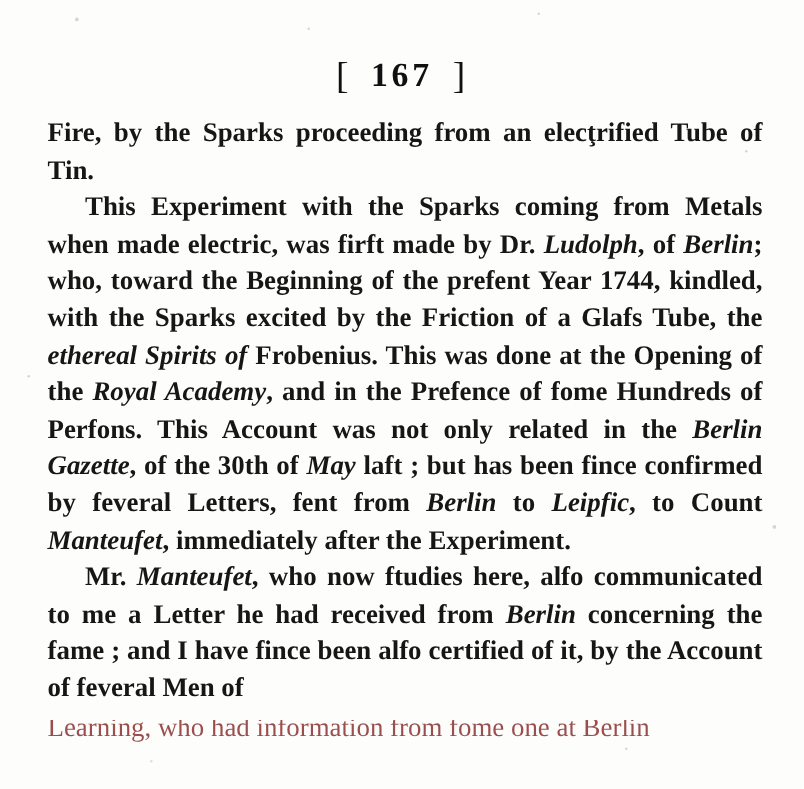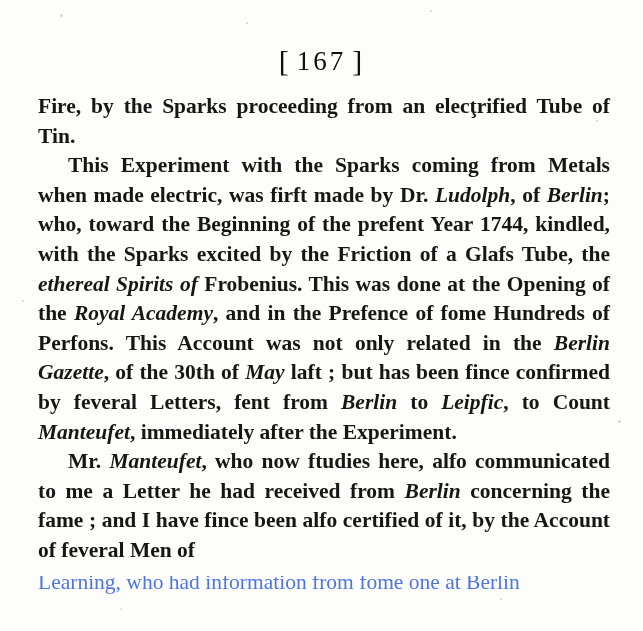--- a/index.html
+++ b/index.html
@@ -40,21 +40,22 @@
     color: #101010;
     font-family: "Liberation Serif", serif;
   }
   .page-number .bracket {
     font-size: 30px;
     vertical-align: -1px;
   }
   .page-number .num {
     font-size: 27px;
     letter-spacing: 3px;
-    margin: 0 6px;
+    margin: 0 16px;
+    font-weight: bold;
   }
   .body-text {
     position: absolute;
     top: 92px;
     left: 38px;
     width: 572px;
     font-size: 21.5px;
     line-height: 29.6px;
     text-align: justify;
     text-justify: inter-word;
@@ -73,21 +74,21 @@
   }
   .cut-line {
     position: absolute;
     left: 38px;
     top: 576px;
     width: 572px;
     height: 22px;
     overflow: hidden;
     font-size: 21.5px;
     line-height: 29.6px;
-    color: #1d4ed8;
+    color: #7f1d1d;
   }
   .cut-line .clipbox {
     display: block;
     margin-top: -8px;
     opacity: 0.78;
   }
   .fade-bottom {
     position: absolute;
     left: 0;
     bottom: 0;

